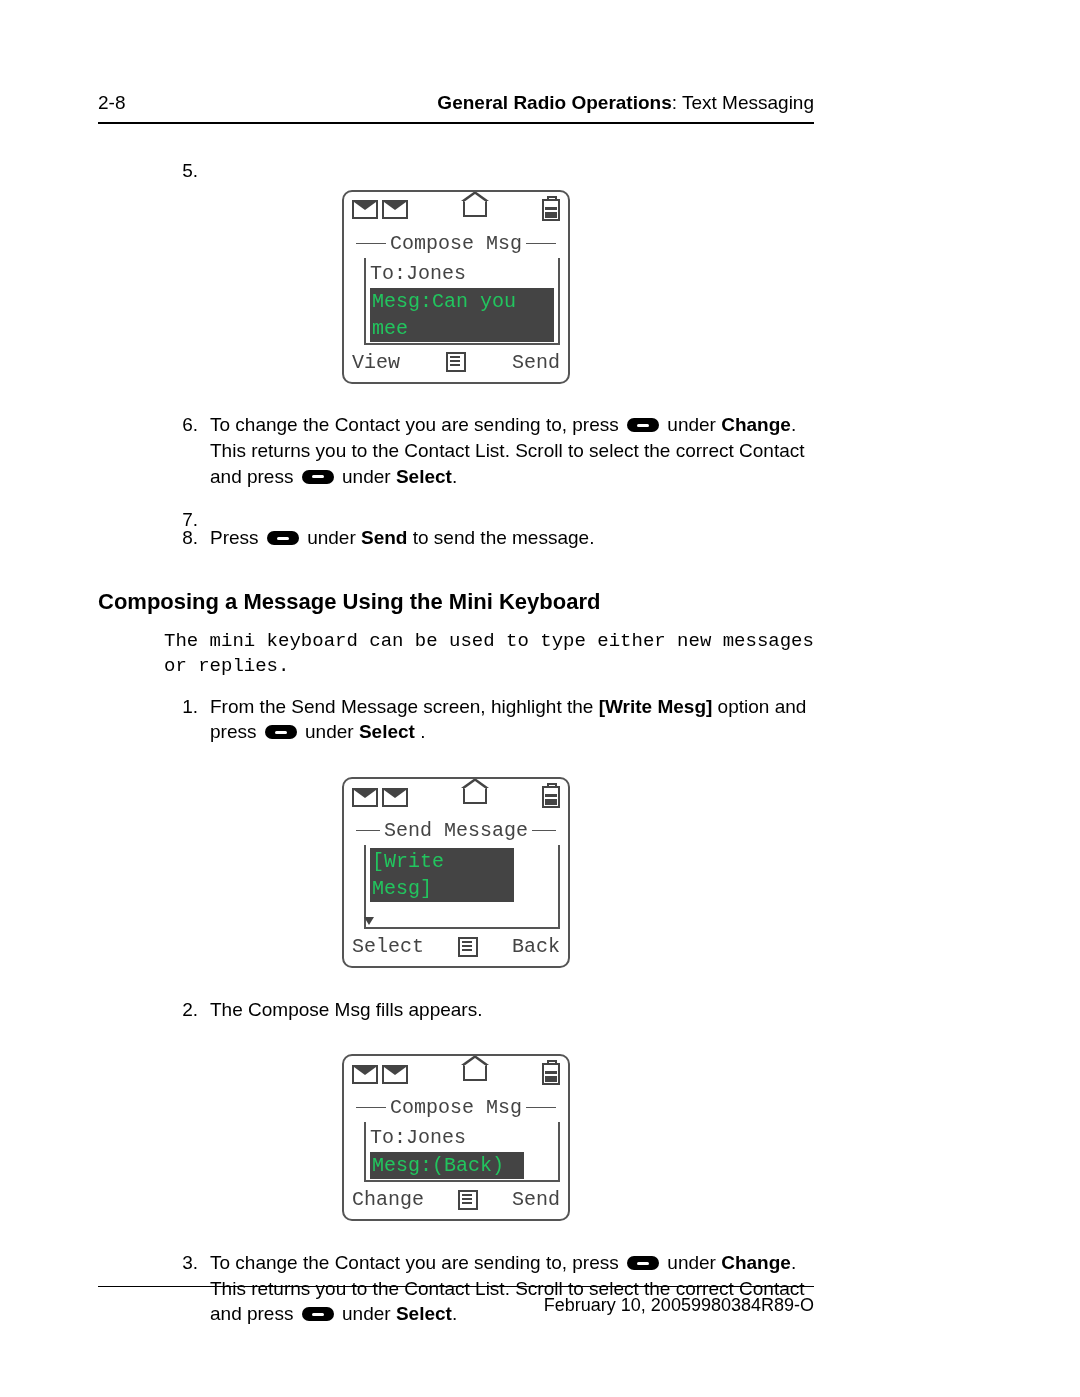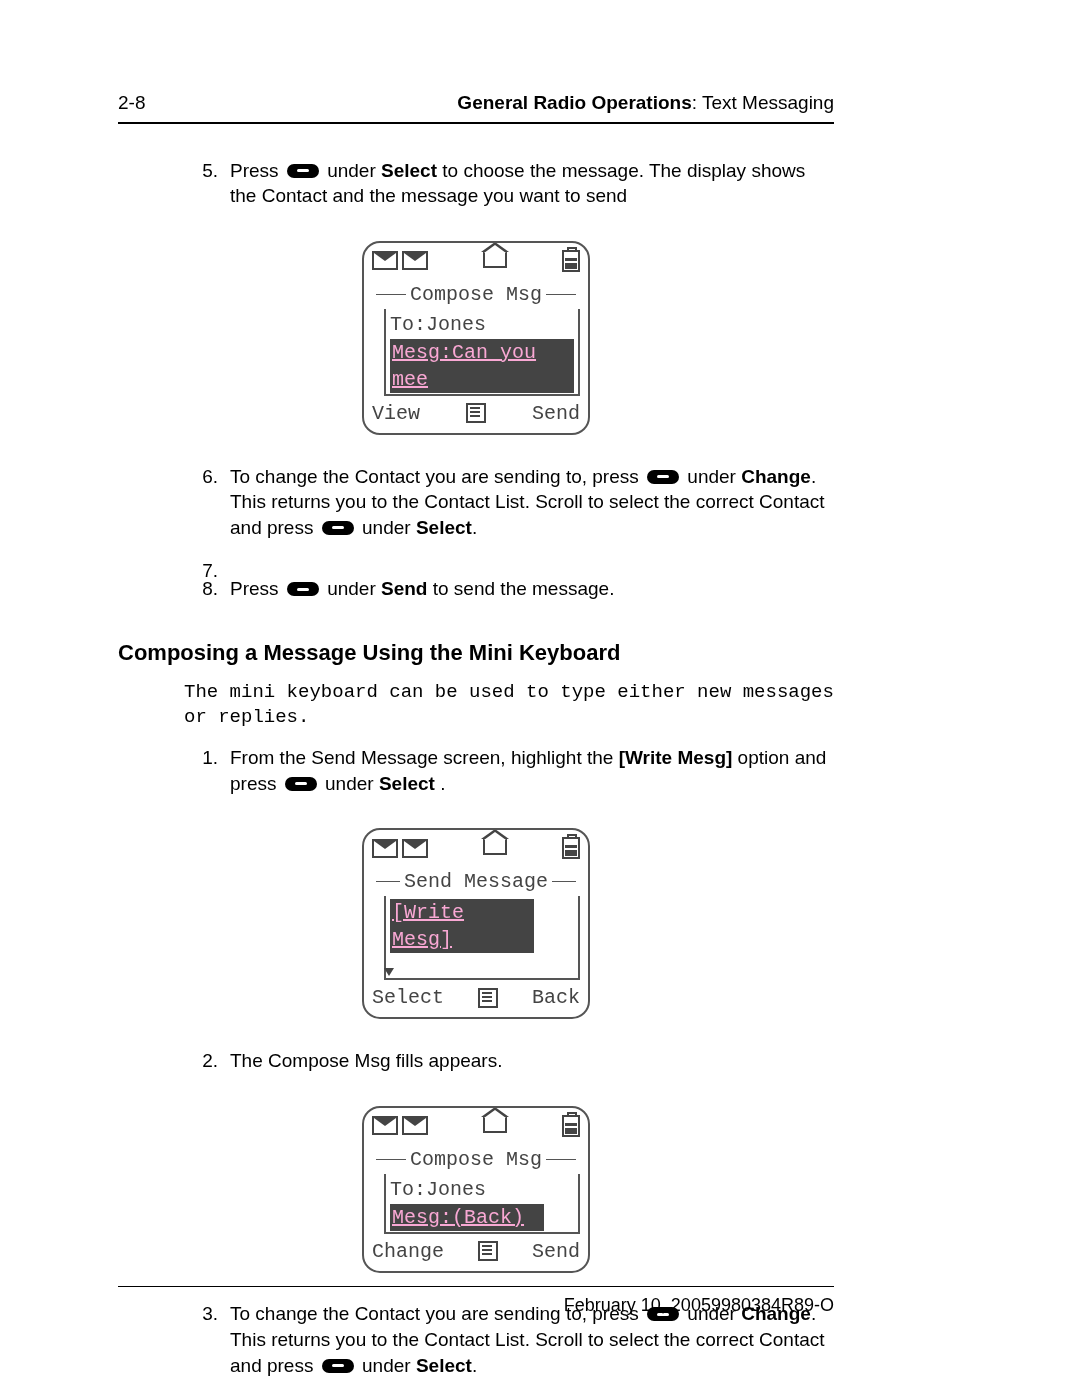--- a/index.html
+++ b/index.html
@@ -9,21 +9,20 @@
     color: #000;
   }
   .page {
     width: 912px;
     height: 1397px;
     position: relative;
     box-sizing: border-box;
     padding: 90px 98px 60px 98px;
     font-size: 19px;
     line-height: 1.35;
-    margin-left: 20px;
   }
   .hdr {
     display: flex;
     justify-content: space-between;
     border-bottom: 2px solid #000;
     padding-bottom: 6px;
     margin-bottom: 34px;
   }
   .hdr-right b { font-weight: bold; }
   ol.steps {
@@ -65,21 +64,21 @@
   }
   .b { font-weight: bold; }
   .screenshot-wrap {
     text-align: center;
     margin: 14px 0 22px 0;
   }
   
   .radio {
     display: inline-block;
     border: 2px solid #555;
-    border-radius: 18px;
+    border-radius: 10px;
     width: 224px;
     background: #fff;
     font-family: "Courier New", monospace;
     font-size: 20px;
     color: #444;
     text-align: left;
     overflow: hidden;
   }
   .radio .statusbar {
     display: flex;
@@ -119,24 +118,23 @@
   .radio .title-row {
     display:flex; align-items:center; padding: 2px 8px;
   }
   .radio .title-row .line{ flex:1; height:1px; background:#555; margin:0 4px;}
   .radio .body { padding: 0 8px 2px 20px; }
   .radio .body .bordered{
     border-left:2px solid #555; border-right:2px solid #555; border-bottom:2px solid #555;
     margin-top:-1px;
   }
   .radio .inv {
-    background:#444; color:#f9a8d4; padding: 0 2px;
+    background:#444; color:#22c55e; padding: 0 2px;
     margin: 1px 0;
     display:block;
-    text-decoration:underline;
   }
   .radio .softrow {
     display:flex; align-items:center; justify-content:space-between;
     padding: 2px 8px 6px 8px;
   }
   .menu-icon {
     display:inline-block; width:16px; height:16px; border:2px solid #444; position:relative; vertical-align:-3px;
   }
   .menu-icon::before{
     content:""; position:absolute; left:2px; top:2px; width:10px; height:2px; background:#444;
@@ -170,23 +168,20 @@
   <div class="hdr">
     <span>2-8</span>
     <span class="hdr-right">
       <b>General Radio Operations</b><span>: Text Messaging</span>
     </span>
   </div>
 
   <ol class="steps">
     <li>
       <span class="num">5.</span>
-      <span>
-        <span>Press </span><span class="softkey-icon"></span><span> under </span><span class="b">Select</span><span> to choose the message. The display shows the Contact and the message you want to send</span>
-      </span>
     </li>
   </ol>
 
   <div class="screenshot-wrap">
     <div class="radio">
       <div class="statusbar">
         <span class="icon env"></span>
         <span class="icon env"></span>
         <span style="flex:1;text-align:center"><span class="icon home"></span></span>
         <span class="icon batt">

